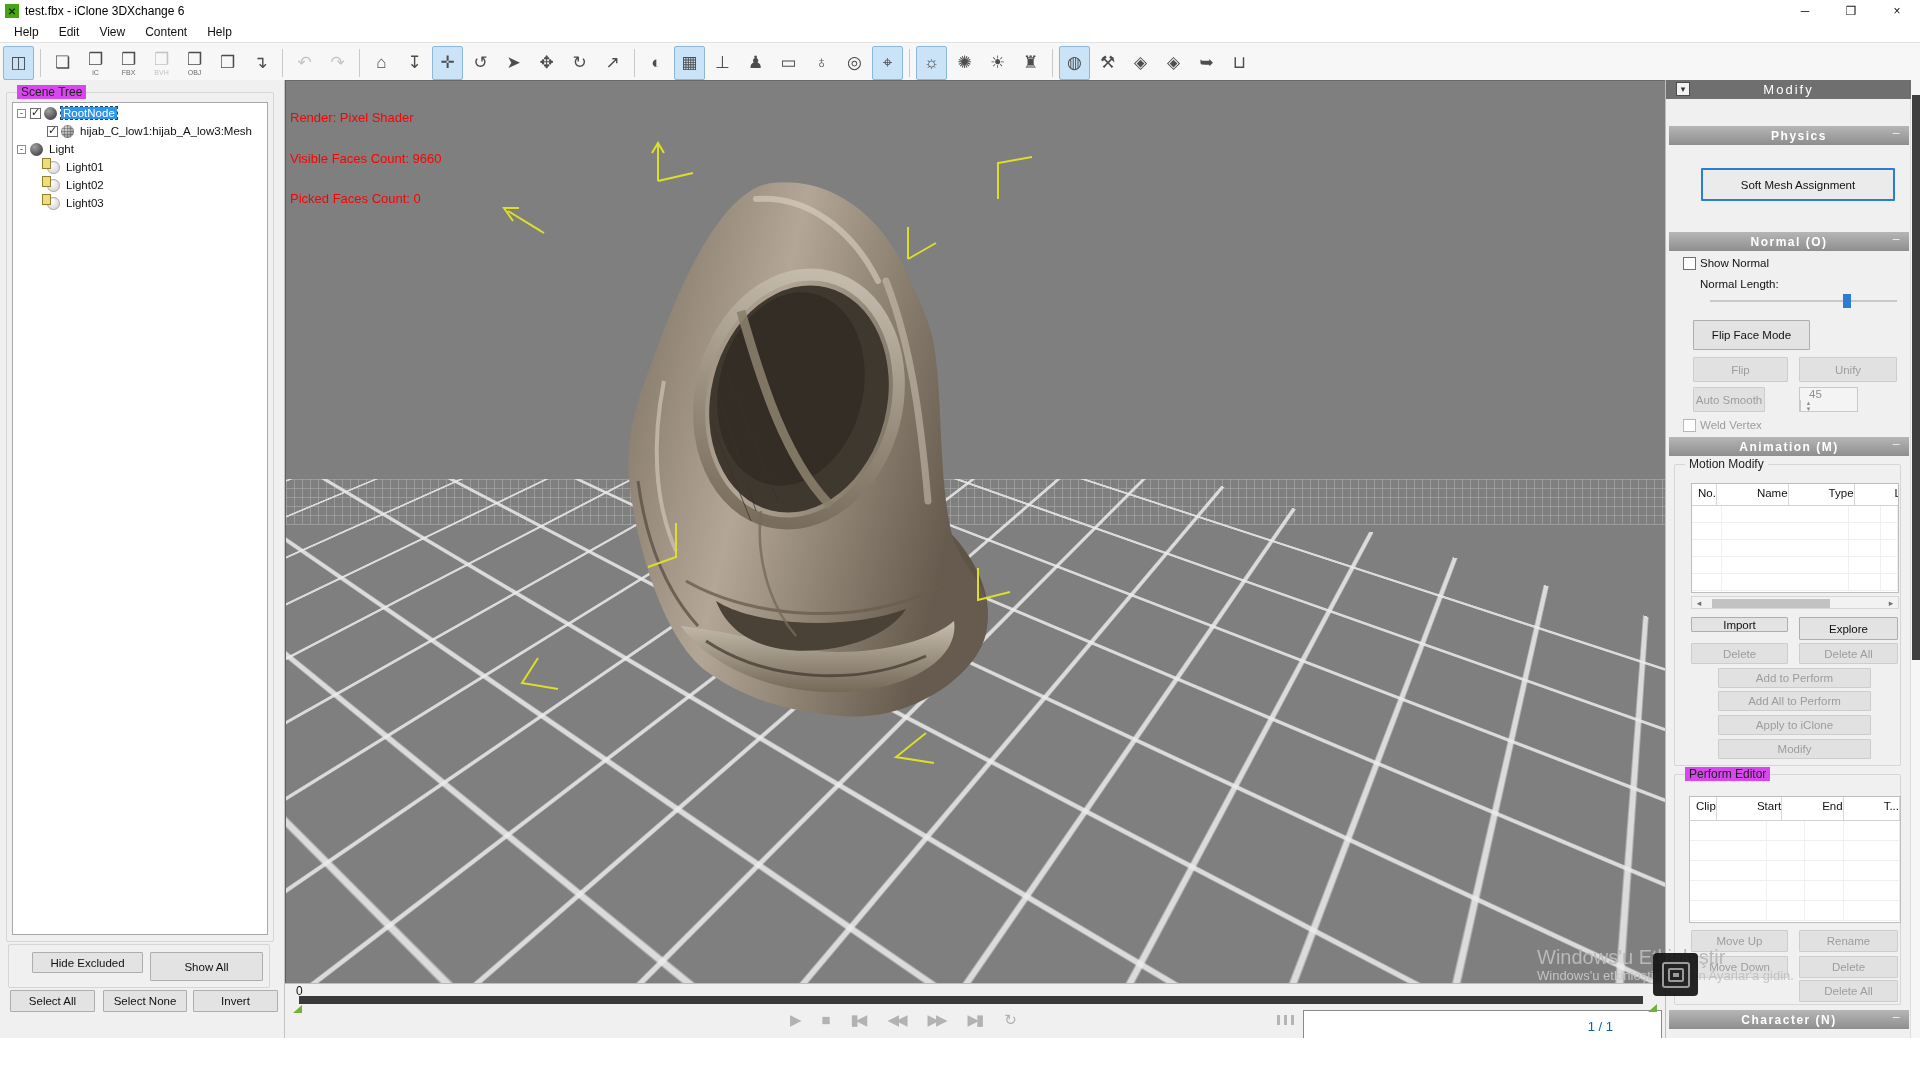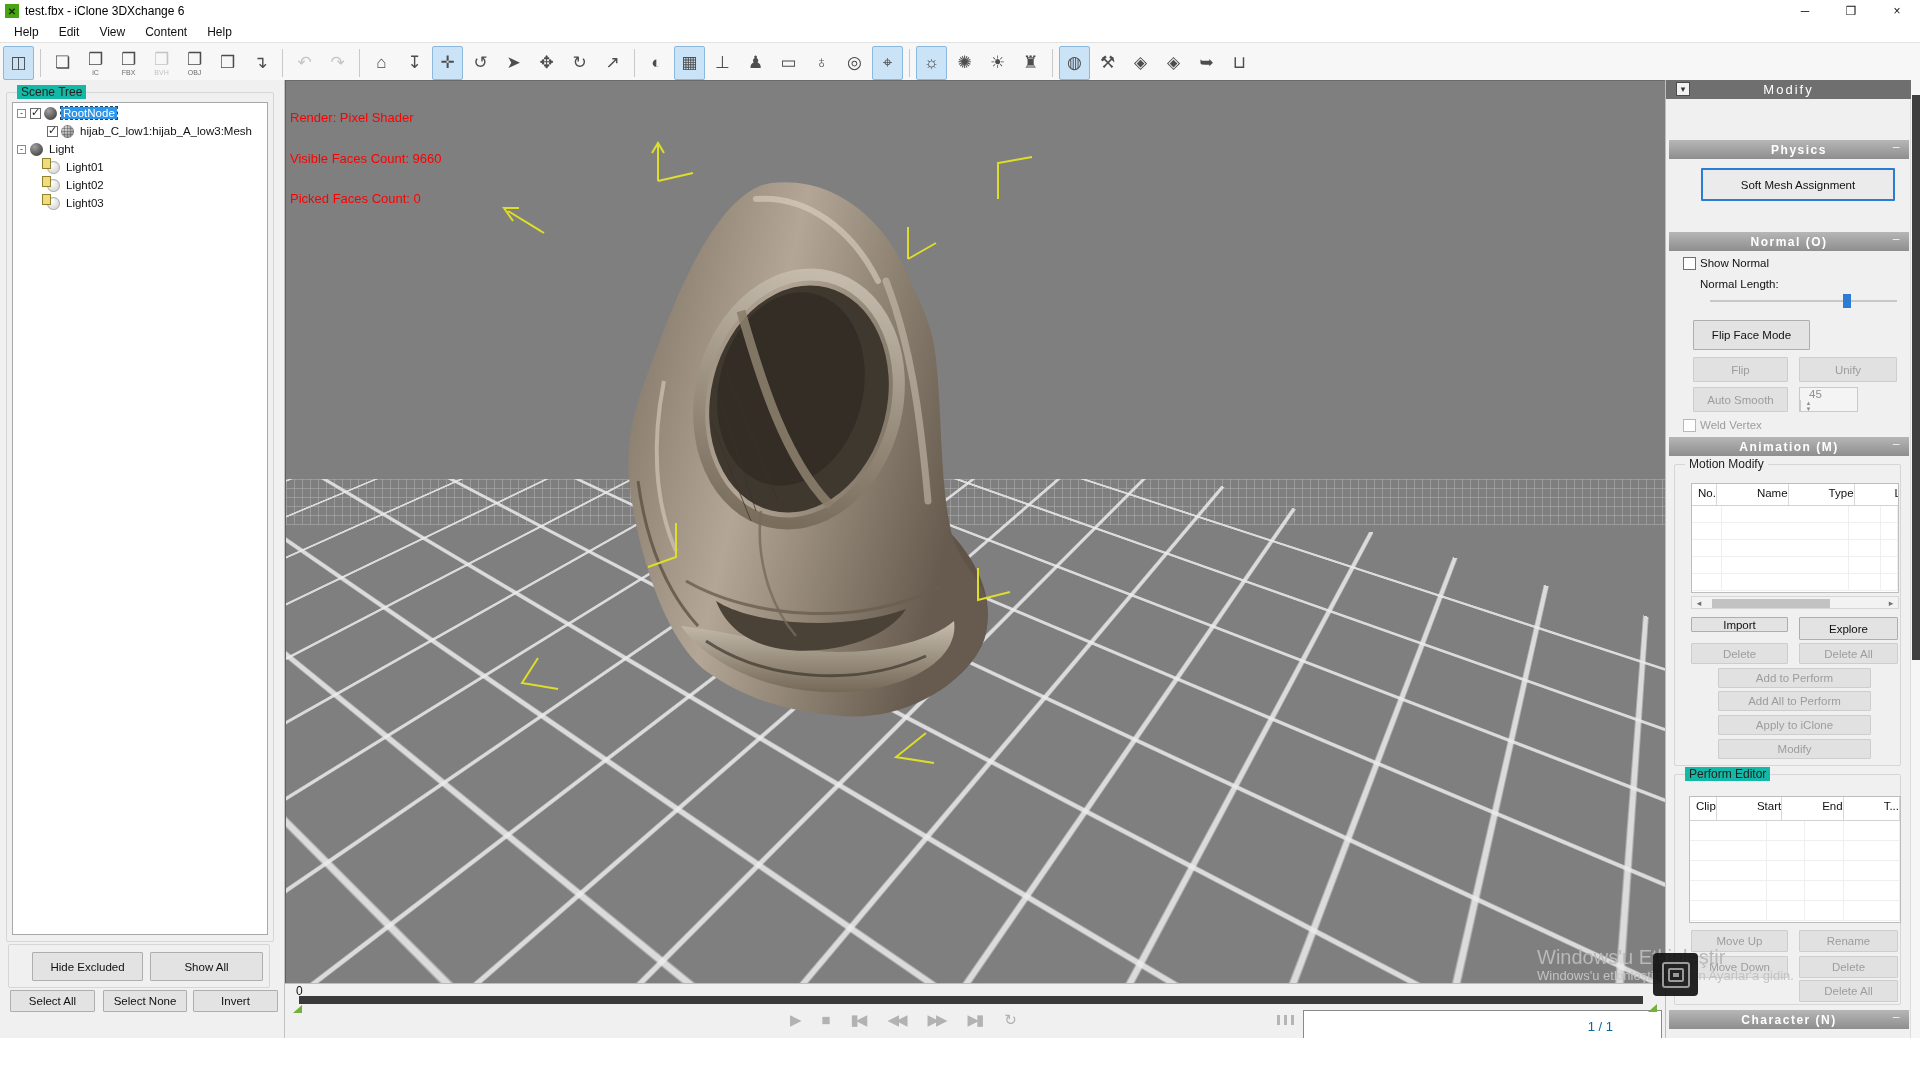--- a/index.html
+++ b/index.html
@@ -23,21 +23,21 @@
   .tb-btn .tb-glyph { line-height:18px; }
   .tb-btn .tb-sub { font-size:7px; line-height:7px; color:#6d6d6d; letter-spacing:0; }
   .tb-btn.active { background:#cbe3f7; border-color:#8db8de; }
   .tb-btn.disabled { color:#c4c4c4; }
   .tb-btn.disabled .tb-sub { color:#c4c4c4; }
   .tb-sep { width:1px; height:28px; background:#c9c9c9; margin:0 5px; }
 
   
   .left-panel { position:absolute; left:0; top:80px; width:285px; height:958px; background:#f0f0f0; border-right:1px solid #c3c3c3; }
   .st-groupbox { position:absolute; left:6px; top:12px; width:268px; height:850px; border:1px solid #d6d6d6; border-radius:2px; }
-  .gb-caption { position:absolute; top:-8px; left:10px; background:#14b8a6; padding:0 4px; font-size:12px; color:#222; }
+  .gb-caption { position:absolute; top:-8px; left:10px; background:#d946ef; padding:0 4px; font-size:12px; color:#222; }
   .tree-area { position:absolute; left:5px; top:9px; right:5px; bottom:6px; background:#fff; border:1px solid #a8a8a8; overflow:hidden; }
   .tree-row { display:flex; align-items:center; height:16px; margin-top:2px; }
   .exp { width:9px; height:9px; border:1px solid #8c8c8c; background:#fff; font-size:9px; line-height:7px; text-align:center; color:#333; margin-right:4px; flex:none; }
   .exp-sp { width:13px; flex:none; }
   .tcb { width:11px; height:11px; border:1px solid #6a6a6a; background:#fff; margin-right:3px; position:relative; flex:none; }
   .tcb.checked::after { content:"✓"; position:absolute; left:0px; top:-3px; font-size:11px; color:#222; }
   .tico { width:13px; height:13px; margin-right:4px; flex:none; position:relative; }
   .ic-sphere { border-radius:50%; background:radial-gradient(circle at 35% 30%, #a0a0a0, #2d2d2d); }
   .ic-mesh { border-radius:50%; background:repeating-linear-gradient(0deg, rgba(70,70,70,.4) 0 1px, transparent 1px 3px), repeating-linear-gradient(90deg, rgba(70,70,70,.4) 0 1px, transparent 1px 3px), radial-gradient(circle at 35% 30%, #d8d8d8, #7e7e7e); }
   .ic-light { border-radius:50%; background:radial-gradient(circle at 38% 32%, #ffffff, #c6c6c6); box-shadow:inset 0 0 0 1px #b0b0b0; }
@@ -291,21 +291,21 @@
             <span class="tlabel">Light02</span>
           </div>
           <div class="tree-row" style="padding-left: 21px;">
             <span class="exp-sp"></span>
             <span class="tico ic-light"></span>
             <span class="tlabel">Light03</span>
           </div>
         </div>
     </div>
     <div class="lp-groupbox"></div>
-    <div class="btn" style="left:32px; top:872px; width:111px; height:29px;">Hide Excluded</div>
+    <div class="btn" style="left:32px; top:872px; width:111px; height:21px;">Hide Excluded</div>
     <div class="btn" style="left:150px; top:872px; width:113px; height:29px;">Show All</div>
     <div class="btn" style="left:10px; top:910px; width:85px; height:22px;">Select All</div>
     <div class="btn" style="left:103px; top:910px; width:84px; height:22px;">Select None</div>
     <div class="btn" style="left:193px; top:910px; width:85px; height:22px;">Invert</div>
   </div>
 
   <div class="viewport">
     <div class="floor"></div>
     <div class="sky"></div>
     <div class="horizon-band"></div>
@@ -395,41 +395,41 @@
   <div class="right-panel">
     <div class="rp-scroll">
         <div class="rp-thumb"></div>
       </div>
 
     <div class="modify-bar">
       <div class="mod-icon">▾</div>
       <span>Modify</span>
     </div>
 
-    <div class="sec-hdr" style="top:60px;padding-left:20px;">
+    <div class="sec-hdr" style="top:46px;padding-left:20px;">
       <span>Physics</span>
       <span class="sec-min">–</span>
     </div>
     <div class="btn focused" style="left:35px; top:88px; width:194px; height:33px;">Soft Mesh Assignment</div>
 
     <div class="sec-hdr" style="top:152px;">
       <span>Normal (O)</span>
       <span class="sec-min">–</span>
     </div>
     <div class="cb" style="left:17px; top:177px;"></div>
     <div class="rp-label" style="left:34px; top:177px;">Show Normal</div>
     <div class="rp-label" style="left:34px; top:198px;">Normal Length:</div>
     <div class="slider" style="left:44px; top:214px; width:187px;">
       <div class="track"></div>
       <div class="thumb" style="left:71%;"></div>
     </div>
     <div class="btn" style="left:27px; top:240px; width:117px; height:30px;">Flip Face Mode</div>
     <div class="btn disabled" style="left:27px; top:277px; width:95px; height:25px;">Flip</div>
     <div class="btn disabled" style="left:133px; top:277px; width:98px; height:25px;">Unify</div>
-    <div class="btn disabled" style="left:27px; top:307px; width:95px; height:25px;">Auto Smooth</div>
+    <div class="btn disabled" style="left:27px; top:307px; width:72px; height:25px;">Auto Smooth</div>
     <div class="spin" style="left:133px; top:307px; width:59px; height:25px;flex-direction:column;">
       <div class="spin-val">45</div>
       <div class="spin-btns">
           <div>▲</div>
           <div>▼</div>
         </div>
     </div>
     <div class="cb disabled" style="left:17px; top:339px;"></div>
     <div class="rp-label disabled" style="left:34px; top:339px;">Weld Vertex</div>
 

